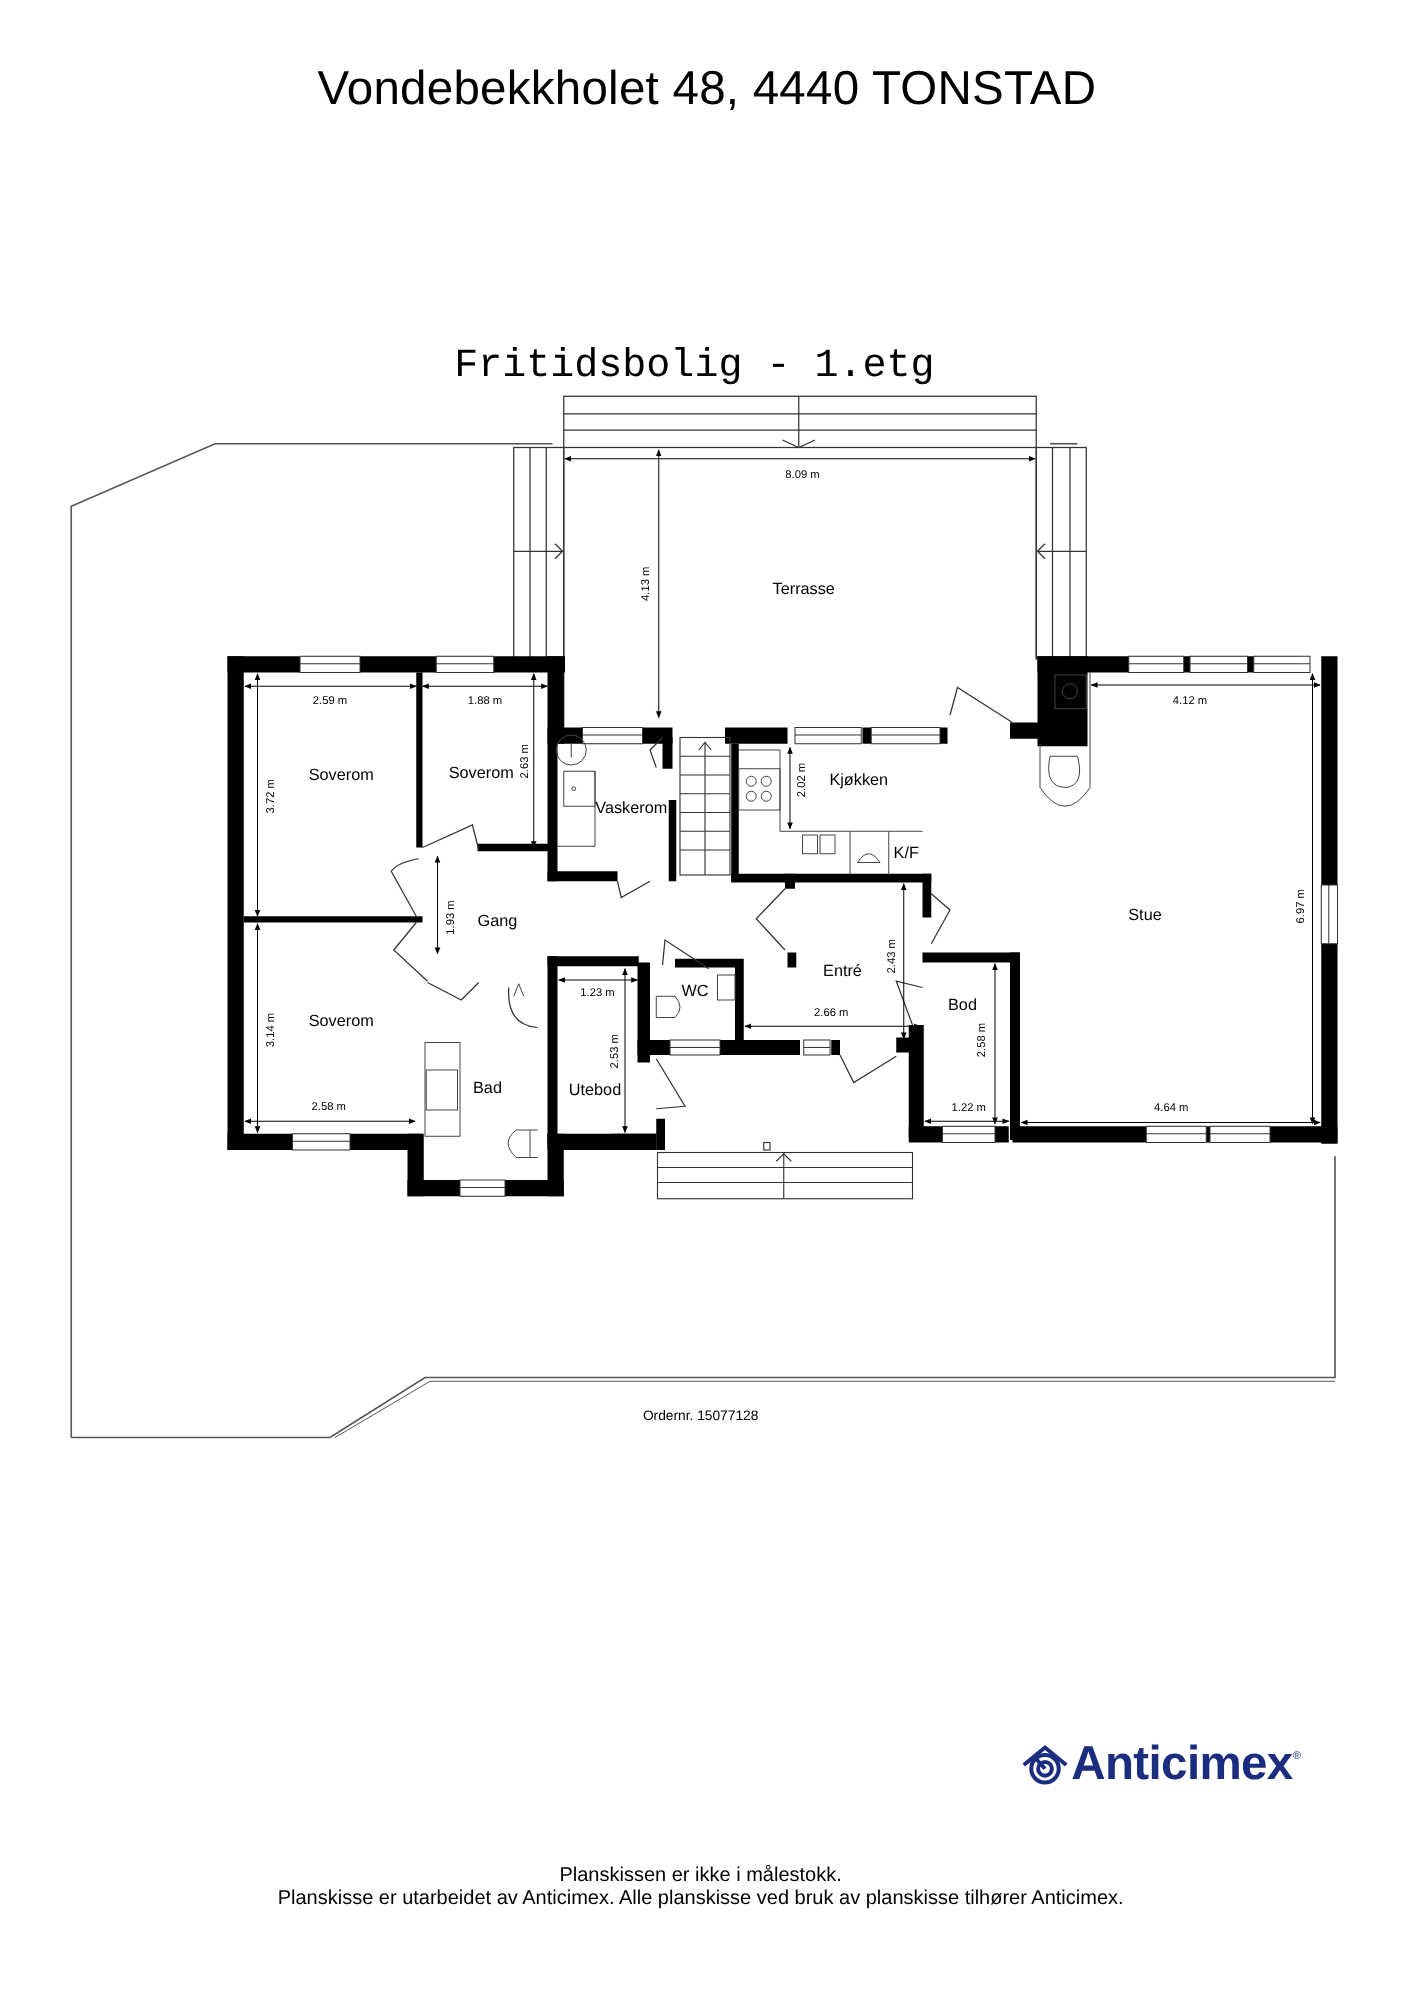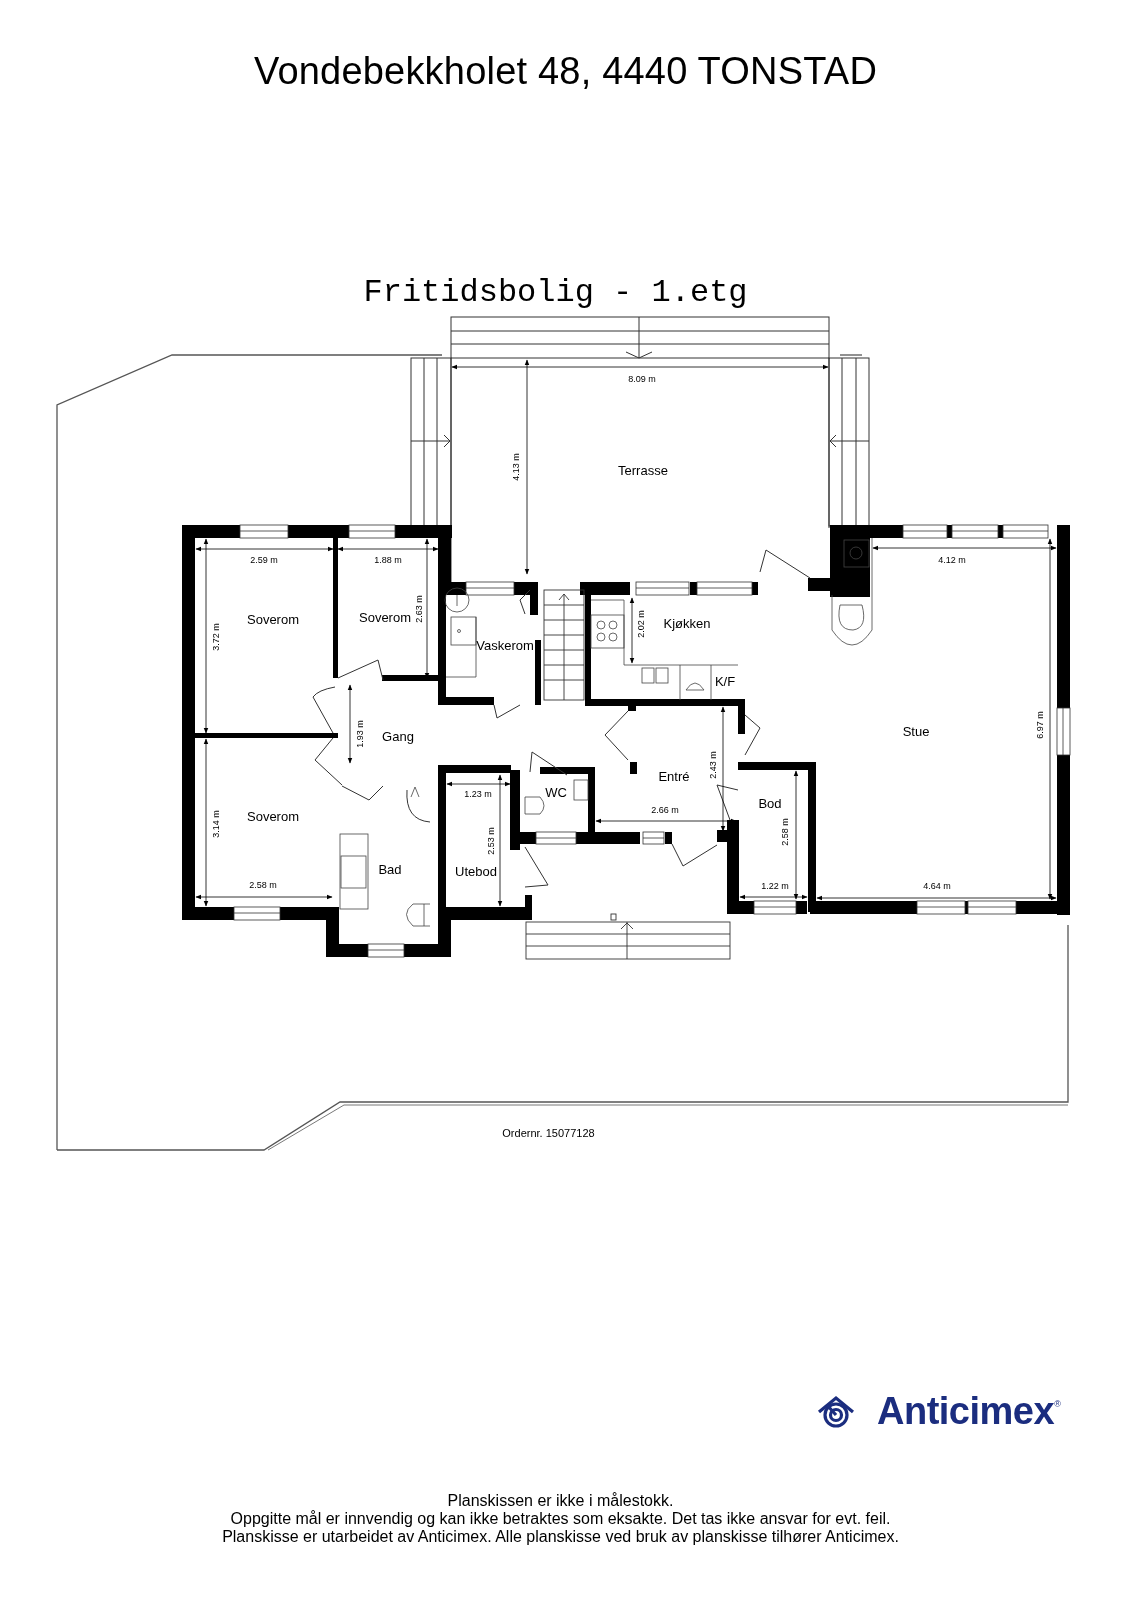--- a/index.html
+++ b/index.html
@@ -3,23 +3,23 @@
 <meta charset="utf-8">
 <style>
   html, body { margin:0; padding:0; background:#ffffff; }
   body { width:1131px; height:1600px; position:relative; overflow:hidden; font-family:"Liberation Sans", sans-serif; color:#000; }
   .title { position:absolute; left:0; width:1131px; top:50px; text-align:center; font-size:38px; letter-spacing:0.2px; }
   .plan-title { position:absolute; left:0; width:1131px; top:272px; text-align:center; font-size:32px; }
   .plan-title span { margin-left:-20px;font-family:Liberation Mono, monospace; }
   svg.plan { position:absolute; left:0; top:0; }
   .room-label { font-size:13px; }
   .dim { font-size:9px; }
-  .order { position:absolute; left:0; width:1097px; top:1127px; text-align:center; font-size:11px; }
+  .order { position:absolute; left:0; width:1097px; top:1127px; text-align:center; font-size:11px;padding-left:12px; }
   .logo { position:absolute; left:815px; top:1390px; display:flex; align-items:center; color:#1b2d7f; }
-  .logo .word { font-size:38px; font-weight:bold; letter-spacing:-0.5px; margin-left:20px; }
+  .logo .word { font-size:38px; font-weight:bold; letter-spacing:-0.5px; margin-left:0; }
   .logo .reg { font-size:9px; margin-top:-16px; }
   .disclaimer { position:absolute; left:0; width:1121px; top:1492px; text-align:center; font-size:16px; line-height:18px; }
 </style>
 </head>
 <body>
 
 <div class="title">Vondebekkholet 48, 4440 TONSTAD</div>
 <div class="plan-title"><span>Fritidsbolig  - 1.etg</span></div>
 
 <svg class="plan" width="1131" height="1600" viewBox="0 0 1131 1600" xmlns="http://www.w3.org/2000/svg">
@@ -294,15 +294,14 @@
       <circle cx="21" cy="20" r="5.5"></circle>
       <line x1="21" y1="20" x2="12" y2="10"></line>
     </g>
   </svg>
   <span class="word">Anticimex</span>
   <span class="reg">®</span>
 </div>
 
 <div class="disclaimer">
   <div>Planskissen er ikke i målestokk.</div>
-  <div>Oppgitte mål er innvendig og kan ikke betraktes som eksakte. Det tas ikke ansvar for evt. feil.</div>
   <div>Planskisse er utarbeidet av Anticimex. Alle planskisse ved bruk av planskisse tilhører Anticimex.</div>
 </div>
 
 </body></html>

